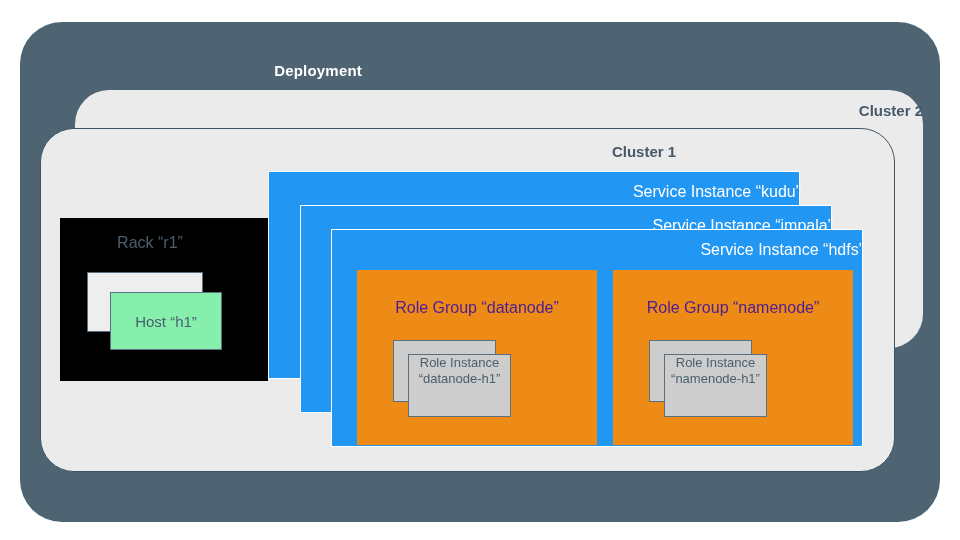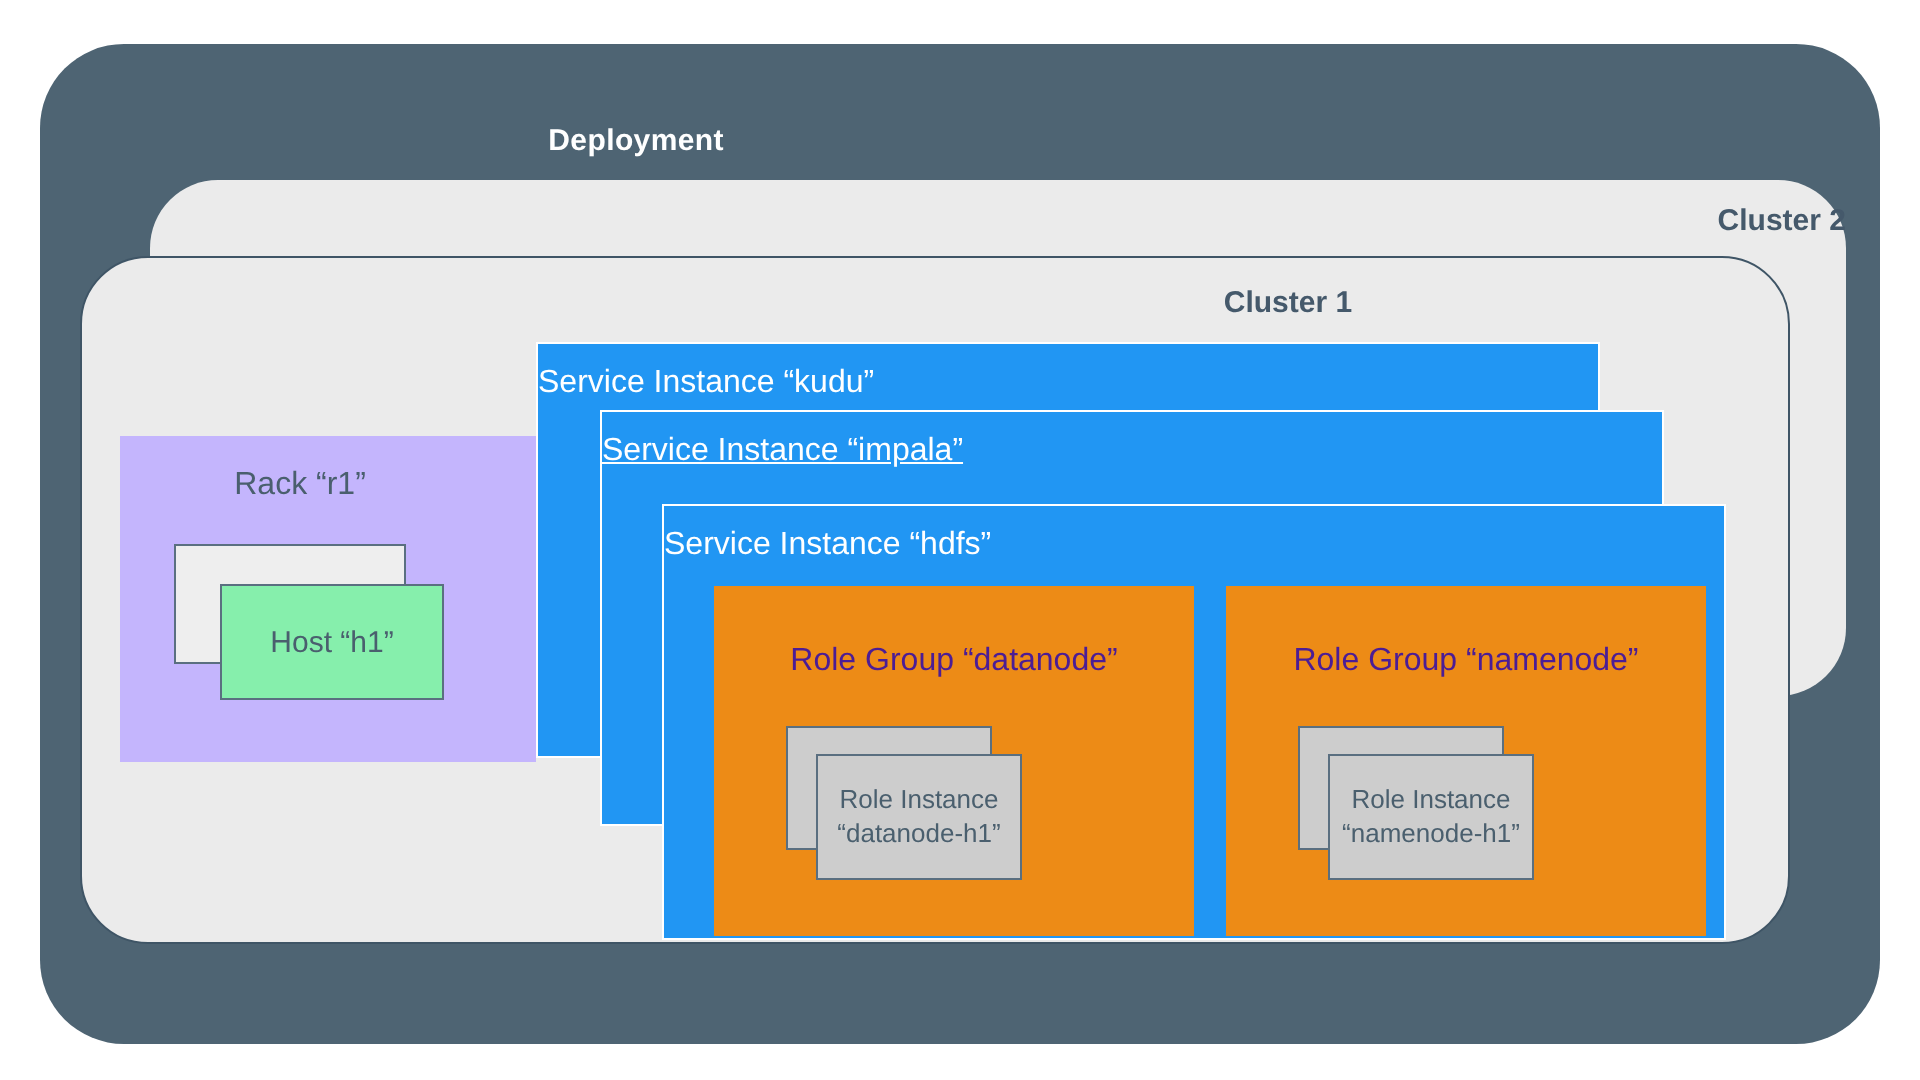--- a/index.html
+++ b/index.html
@@ -88,21 +88,21 @@
     font-weight: bold;
   }
 
   
   .rack {
     position: absolute;
     left: 60px;
     top: 218px;
     width: 208px;
     height: 163px;
-    background: #c4b5fd;
+    background: #000000;
   }
   .rack-title {
     position: absolute;
     left: 0;
     top: 16px;
     width: 180px;
     text-align: center;
     color: #4a5f6e;
     font-size: 16px;
   }
@@ -138,21 +138,21 @@
   .svc {
     position: absolute;
     background: #2196f3;
     border: 1px solid #ffffff;
     box-sizing: border-box;
   }
   .svc-title {
     position: absolute;
     color: #ffffff;
     font-size: 16px;
-    text-align: left;
+    text-align: right;
     white-space: nowrap;
   }
   .svc-kudu {
     left: 268px;
     top: 171px;
     width: 532px;
     height: 208px;
   }
   .svc-kudu .svc-title {
     left: 0;
@@ -166,21 +166,21 @@
     height: 208px;
   }
   .svc-impala .svc-title {
     left: 0;
     top: 11px;
     width: 532px;
     text-decoration: underline;
   }
   .svc-hdfs {
     left: 331px;
-    top: 252px;
+    top: 229px;
     width: 532px;
     height: 218px;
   }
   .svc-hdfs .svc-title {
     left: 0;
     top: 11px;
     width: 532px;
   }
 
   
@@ -225,21 +225,20 @@
     left: 51px;
     top: 84px;
     width: 103px;
     height: 63px;
     background: #cdcdcd;
     border: 1px solid #5a6f80;
     box-sizing: border-box;
     display: flex;
     flex-direction: column;
     align-items: center;
-    justify-content: center;
     line-height: 1.25;
   }
   .ri-front span {
     color: #4a5f6e;
     font-size: 13px;
     text-align: center;
     white-space: nowrap;
   }
 </style>
 </head>

